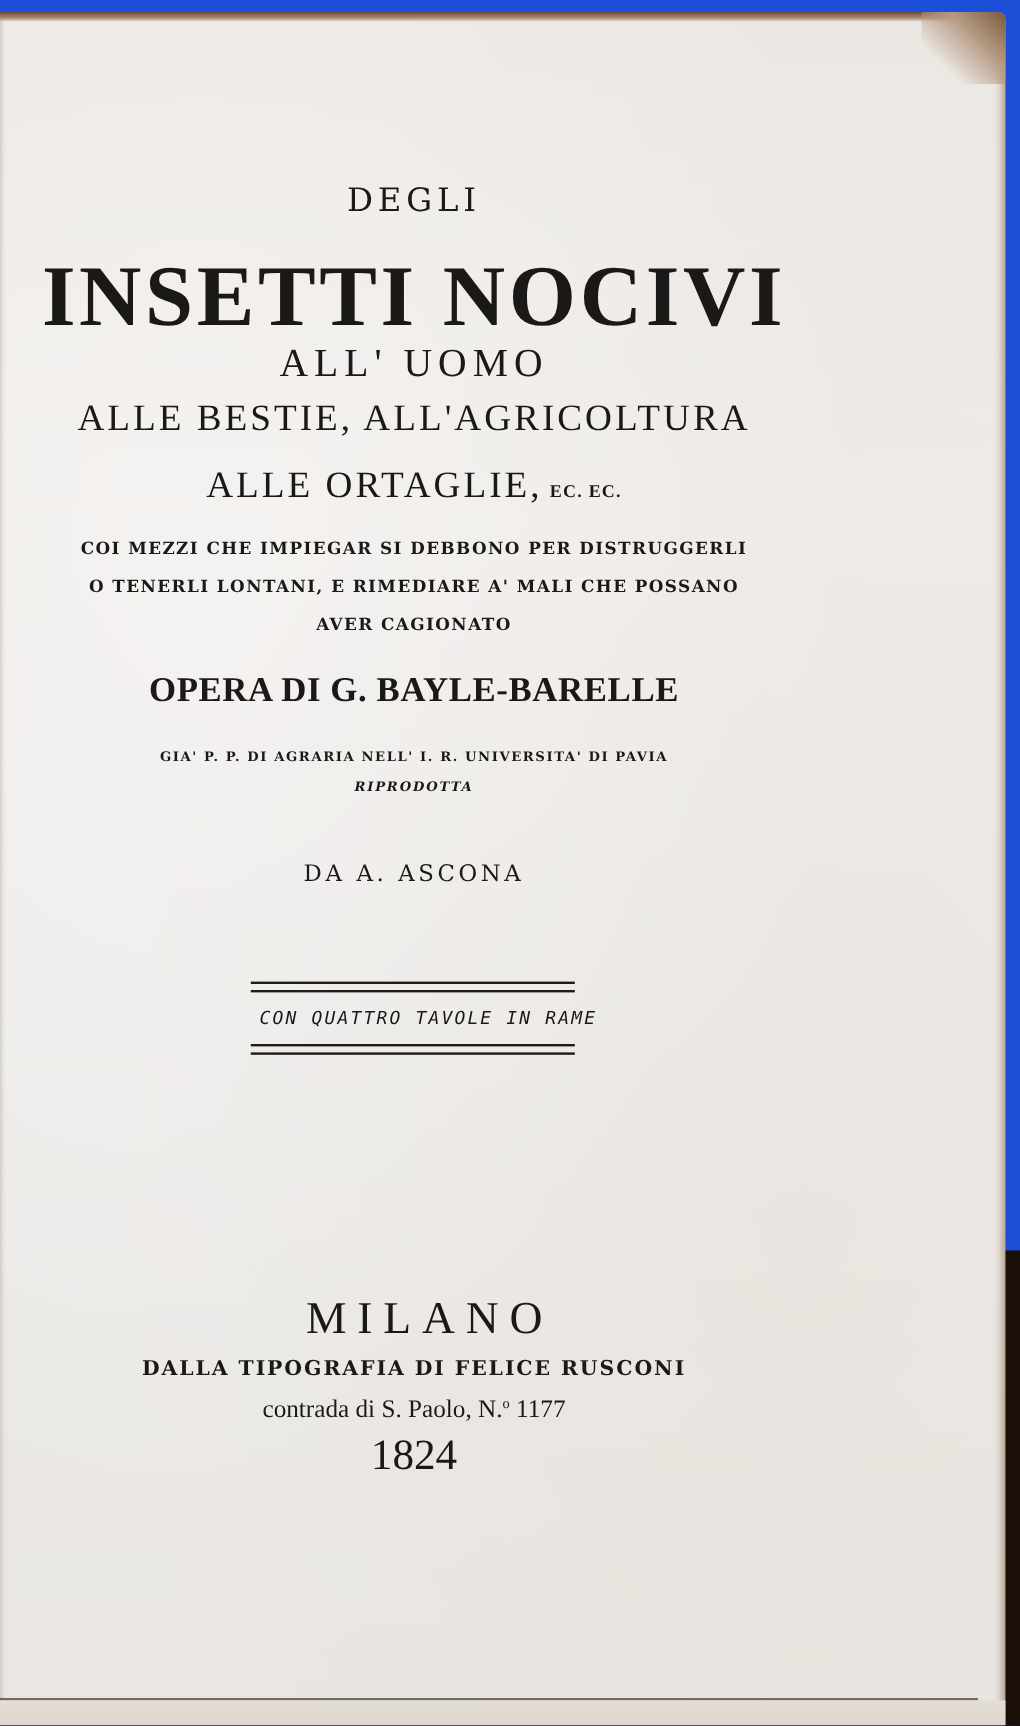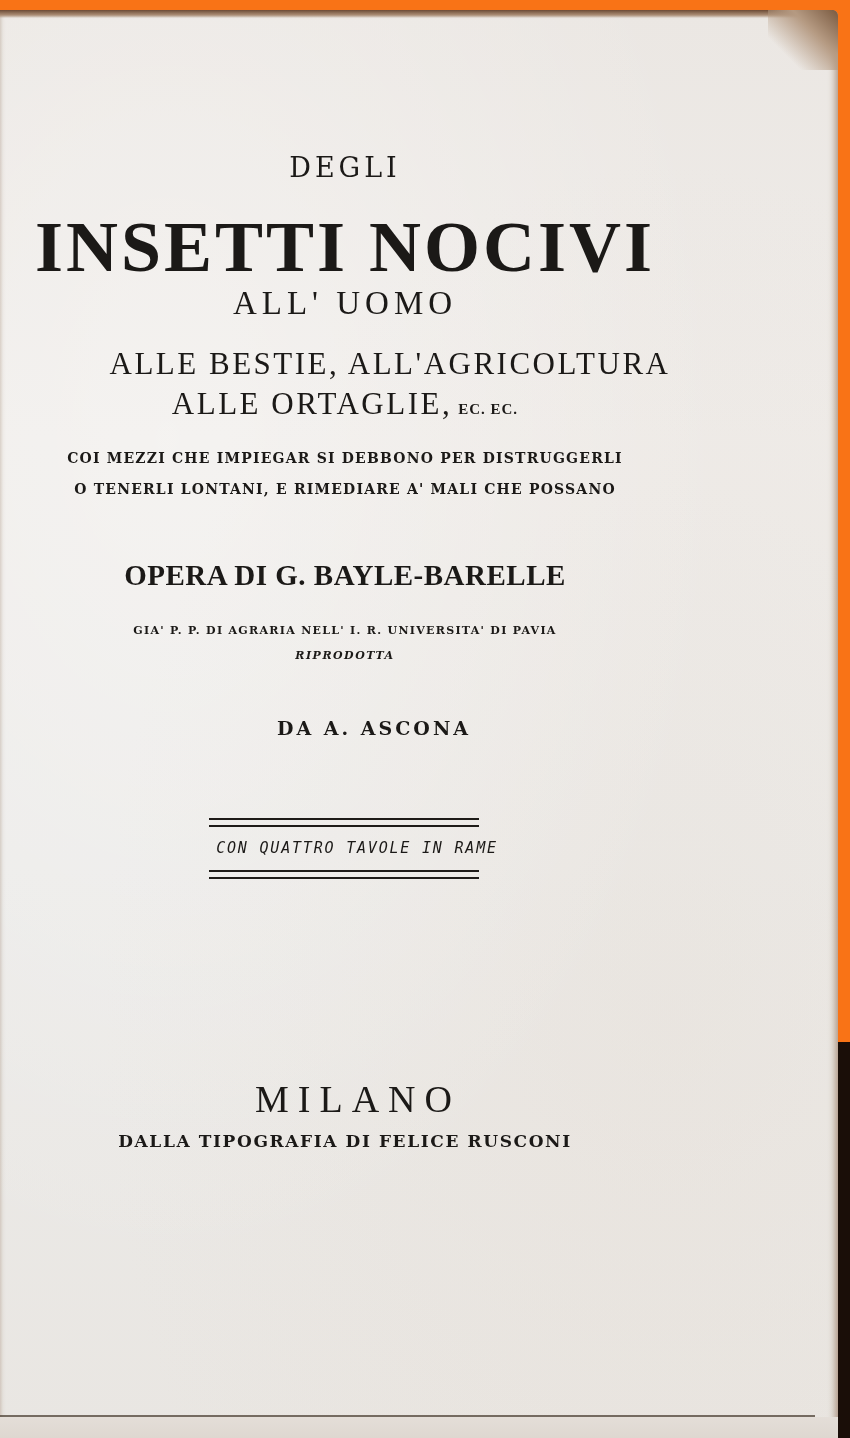--- a/index.html
+++ b/index.html
@@ -7,21 +7,21 @@
     padding: 0;
     width: 850px;
     height: 1438px;
     overflow: hidden;
     background: #1a0e08;
   }
   .scan {
     position: relative;
     width: 850px;
     height: 1042px;
-    background: #f97316;
+    background: #1d4ed8;
   }
   .page {
     position: absolute;
     left: 0;
     top: 10px;
     width: 838px;
     height: 1428px;
     background:
       radial-gradient(ellipse at 20% 30%, rgba(255,255,255,0.35), rgba(255,255,255,0) 60%),
       radial-gradient(ellipse at 80% 70%, rgba(230,220,210,0.35), rgba(255,255,255,0) 60%),
@@ -81,25 +81,24 @@
     font-weight: bold;
     font-family: "Liberation Serif", "DejaVu Serif", serif;
   }
   .alluomo {
     top: 275px;
     font-size: 33px;
     letter-spacing: 5px;
     font-family: "Liberation Serif", "DejaVu Serif", serif;
   }
   .bestie {
-    top: 336px;
+    top: 320px;
     font-size: 31px;
     letter-spacing: 2.5px;
     font-family: "Liberation Serif", "DejaVu Serif", serif;
-    padding-left: 45px;
   }
   .ortaglie {
     top: 376px;
     font-size: 31px;
     letter-spacing: 2.5px;
     font-family: "Liberation Serif", "DejaVu Serif", serif;
   }
   .ortaglie .ec {
     font-size: 15px;
     letter-spacing: 1px;
@@ -131,23 +130,22 @@
   .riprodotta {
     top: 639px;
     font-size: 11px;
     font-style: italic;
     font-weight: bold;
     letter-spacing: 1.5px;
   }
   .ascona {
     top: 707px;
     font-size: 19px;
-    font-weight: bold;
+    font-weight: normal;
     letter-spacing: 3px;
-    padding-left: 29px;
   }
   .rule {
     position: absolute;
     left: 209px;
     width: 270px;
     height: 2px;
     background: #1e1b18;
   }
   .rule.r1 { top: 808px; }
   .rule.r2 { top: 815px; }
@@ -198,31 +196,36 @@
     <div class="line degli">DEGLI</div>
     <div class="line insetti">INSETTI NOCIVI</div>
     <div class="line alluomo">ALL' UOMO</div>
     <div class="line bestie">ALLE BESTIE, ALL'AGRICOLTURA</div>
     <div class="line ortaglie">
       <span>ALLE ORTAGLIE,</span><span class="ec">EC. EC.</span>
     </div>
 
     <div class="line small-caps-line mezzi1">COI MEZZI CHE IMPIEGAR SI DEBBONO PER DISTRUGGERLI</div>
     <div class="line small-caps-line mezzi2">O TENERLI LONTANI, E RIMEDIARE A' MALI CHE POSSANO</div>
+    <div class="line small-caps-line mezzi3">AVER CAGIONATO</div>
 
     <div class="line opera">OPERA DI G. BAYLE-BARELLE</div>
     <div class="line gia">GIA' P. P. DI AGRARIA NELL' I. R. UNIVERSITA' DI PAVIA</div>
     <div class="line riprodotta">RIPRODOTTA</div>
     <div class="line ascona">DA A. ASCONA</div>
 
     <div class="rule r1"></div>
     <div class="rule r2"></div>
     <div class="line tavole">CON QUATTRO TAVOLE IN RAME</div>
     <div class="rule r3"></div>
     <div class="rule r4"></div>
 
     <div class="line milano">MILANO</div>
     <div class="line tipografia">DALLA TIPOGRAFIA DI FELICE RUSCONI</div>
+    <div class="line contrada">
+      <span>contrada di S. Paolo, N.</span><sup>o</sup><span> 1177</span>
+    </div>
+    <div class="line year">1824</div>
 
     <div class="fold-line"></div>
     <div class="bottom-strip"></div>
   </div>
 </div>
 
 </body></html>

